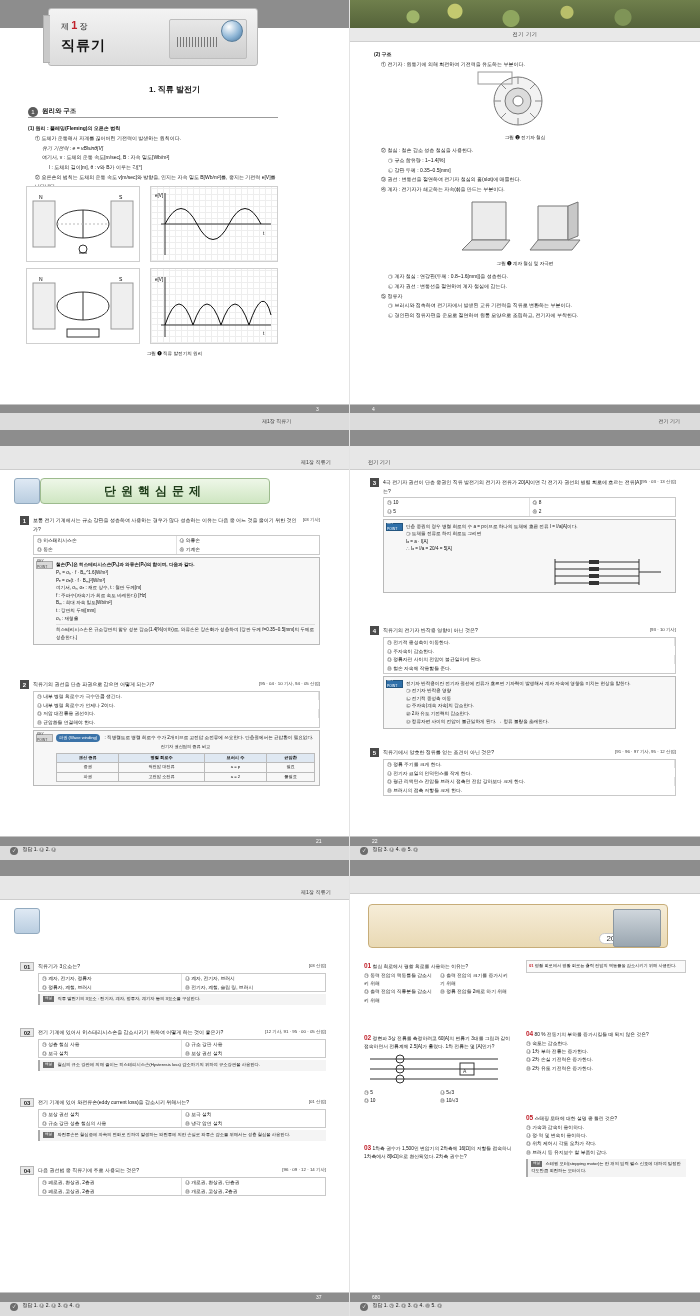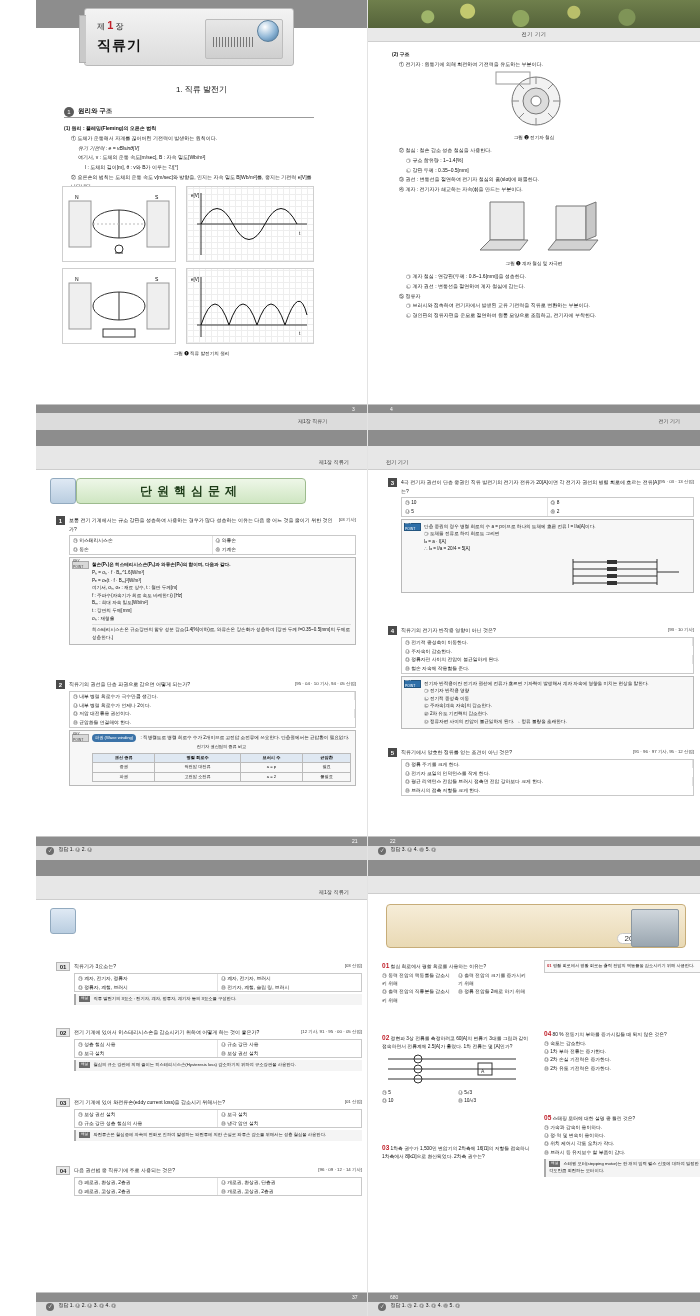--- a/index.html
+++ b/index.html
@@ -11,21 +11,21 @@
     font-size:5px;
     color:#111;
     overflow:hidden;
     position:relative;
   }
   .page-wrap { position:absolute; inset:0; }
 
   
   .spread { position:absolute; left:0; width:700px; display:flex; }
   .pg { width:350px; position:relative; background:#fff; }
-  .pg.left { border-right:1px solid #e3e3e3;margin-left:36px; }
+  .pg.left { border-right:1px solid #e3e3e3; }
 
   
   #s1 { top:0; height:430px; }
 
   .tophdr {
     position:absolute; left:0; right:0; top:0; height:28px;
     background:#8d8d8d;
   }
   .tophdr.photo {
     background:
@@ -64,21 +64,21 @@
     position:absolute; right:14px; top:11px; width:22px; height:22px; border-radius:50%;
     background:radial-gradient(circle at 35% 30%, #fff, #8fb6d6 55%, #3f6f99);
     border:1px solid #5b7f9c;
   }
   .coil-art { position:absolute; right:40px; top:28px; width:40px; height:10px;
     background:repeating-linear-gradient(90deg,#777 0 1px,transparent 1px 3px);
   }
 
   h1.sec {
     position:absolute; left:0; right:0; top:84px;
-    text-align:center; font-size:8px; font-weight:normal; margin:0;
+    text-align:center; font-size:8px; font-weight:bold; margin:0;
   }
 
   .num-head {
     position:absolute; left:28px; top:106px; width:250px; height:12px;
     border-bottom:1px solid #9b9b9b;
     display:flex; align-items:center; gap:4px;
   }
   .num-circle {
     width:10px; height:10px; border-radius:50%;
     background:#5b5b5b; color:#fff; font-size:6px;

